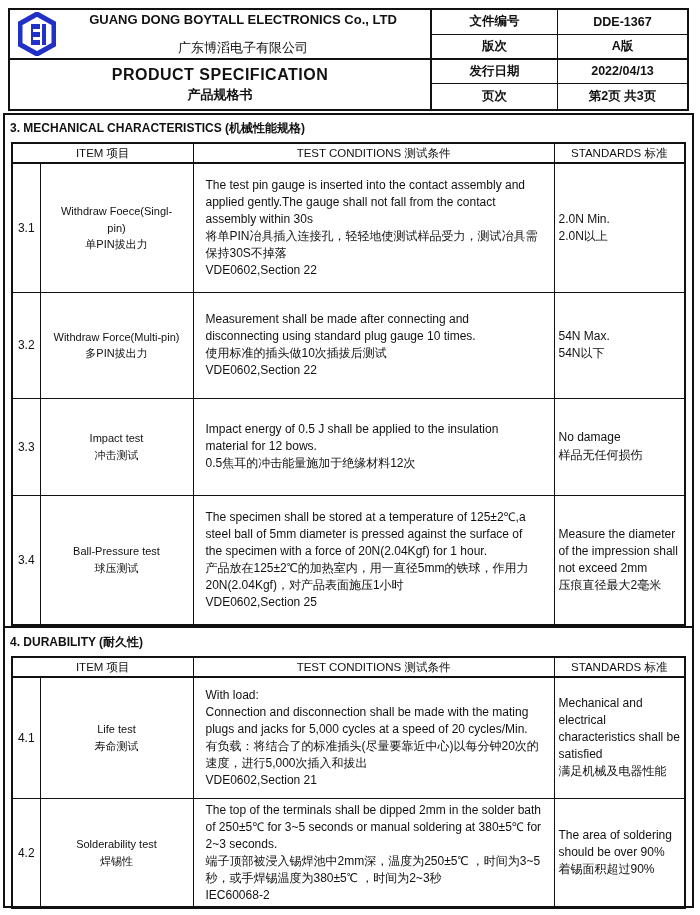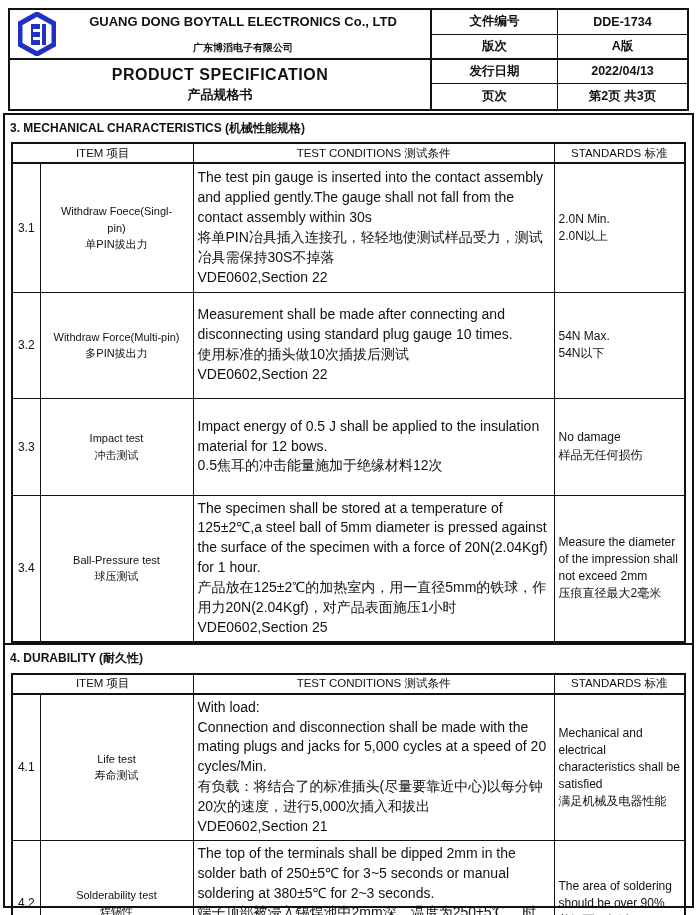--- a/index.html
+++ b/index.html
@@ -16,21 +16,21 @@
     border: 2px solid #111; display: flex;
   }
   .header-left { width: 422px; border-right: 2px solid #111; display: flex; flex-direction: column; }
   .company-block {
     height: 50px; border-bottom: 2px solid #111;
     display: flex; align-items: center; padding: 2px 4px;
   }
   .logo-wrap { width: 46px; display: flex; align-items: center; justify-content: center; }
   .company-names { flex: 1; text-align: center; }
   .company-en { font-size: 13px; font-weight: bold; letter-spacing: 0; }
-  .company-cn { font-size: 10px; font-weight: bold; margin-top: 12px; }
+  .company-cn { font-size: 13px; font-weight: normal; margin-top: 12px; }
   .spec-block {
     flex: 1; display: flex; flex-direction: column; justify-content: center; align-items: center;
   }
   .spec-en { font-size: 16px; font-weight: bold; letter-spacing: .5px; }
   .spec-cn { font-size: 13px; font-weight: bold; margin-top: 2px; }
   .header-right { flex: 1; display: grid; grid-template-columns: 126px 1fr; grid-auto-rows: 1fr; }
   .hcell {
     display: flex; align-items: center; justify-content: center;
     font-size: 12.5px; font-weight: bold;
     border-bottom: 1px solid #111;
@@ -57,21 +57,21 @@
   table.spec-table { border-width: 2px; }
   table.spec-table th {
     height: 20px; font-size: 11.5px; font-weight: normal; text-align: center;
     border-bottom-width: 2px;
   }
   col.c-no { width: 28px; }
   col.c-item { width: 153px; }
   col.c-cond { width: 361px; }
   td.no { text-align: center; font-size: 12px; }
   td.item { text-align: center; font-size: 11px; line-height: 1.5; white-space: pre-line; padding: 12px; }
-  td.cond { font-size: 14px; line-height: 1.42; white-space: pre-line; padding: 3px 4px; vertical-align: middle; }
+  td.cond { font-size: 12px; line-height: 1.42; white-space: pre-line; padding: 3px 12px; vertical-align: middle; }
   td.std  { font-size: 12px; line-height: 1.42; white-space: pre-line; padding: 3px 4px; vertical-align: middle; }
 </style>
 </head>
 <body>
 
 <div class="header-table">
   <div class="header-left">
     <div class="company-block">
       <div class="logo-wrap">
         <svg width="38" height="44" viewBox="0 0 38 44">
@@ -85,21 +85,21 @@
         <div class="company-cn">广东博滔电子有限公司</div>
       </div>
     </div>
     <div class="spec-block">
       <div class="spec-en">PRODUCT SPECIFICATION</div>
       <div class="spec-cn">产品规格书</div>
     </div>
   </div>
   <div class="header-right">
     <div class="hcell label">文件编号</div>
-    <div class="hcell">DDE-1734</div>
+    <div class="hcell">DDE-1367</div>
     <div class="hcell label thick">版次</div>
     <div class="hcell thick">A版</div>
     <div class="hcell label">发行日期</div>
     <div class="hcell">2022/04/13</div>
     <div class="hcell label last">页次</div>
     <div class="hcell last">第2页  共3页</div>
   </div>
 </div>
 
 <div class="content-box">

